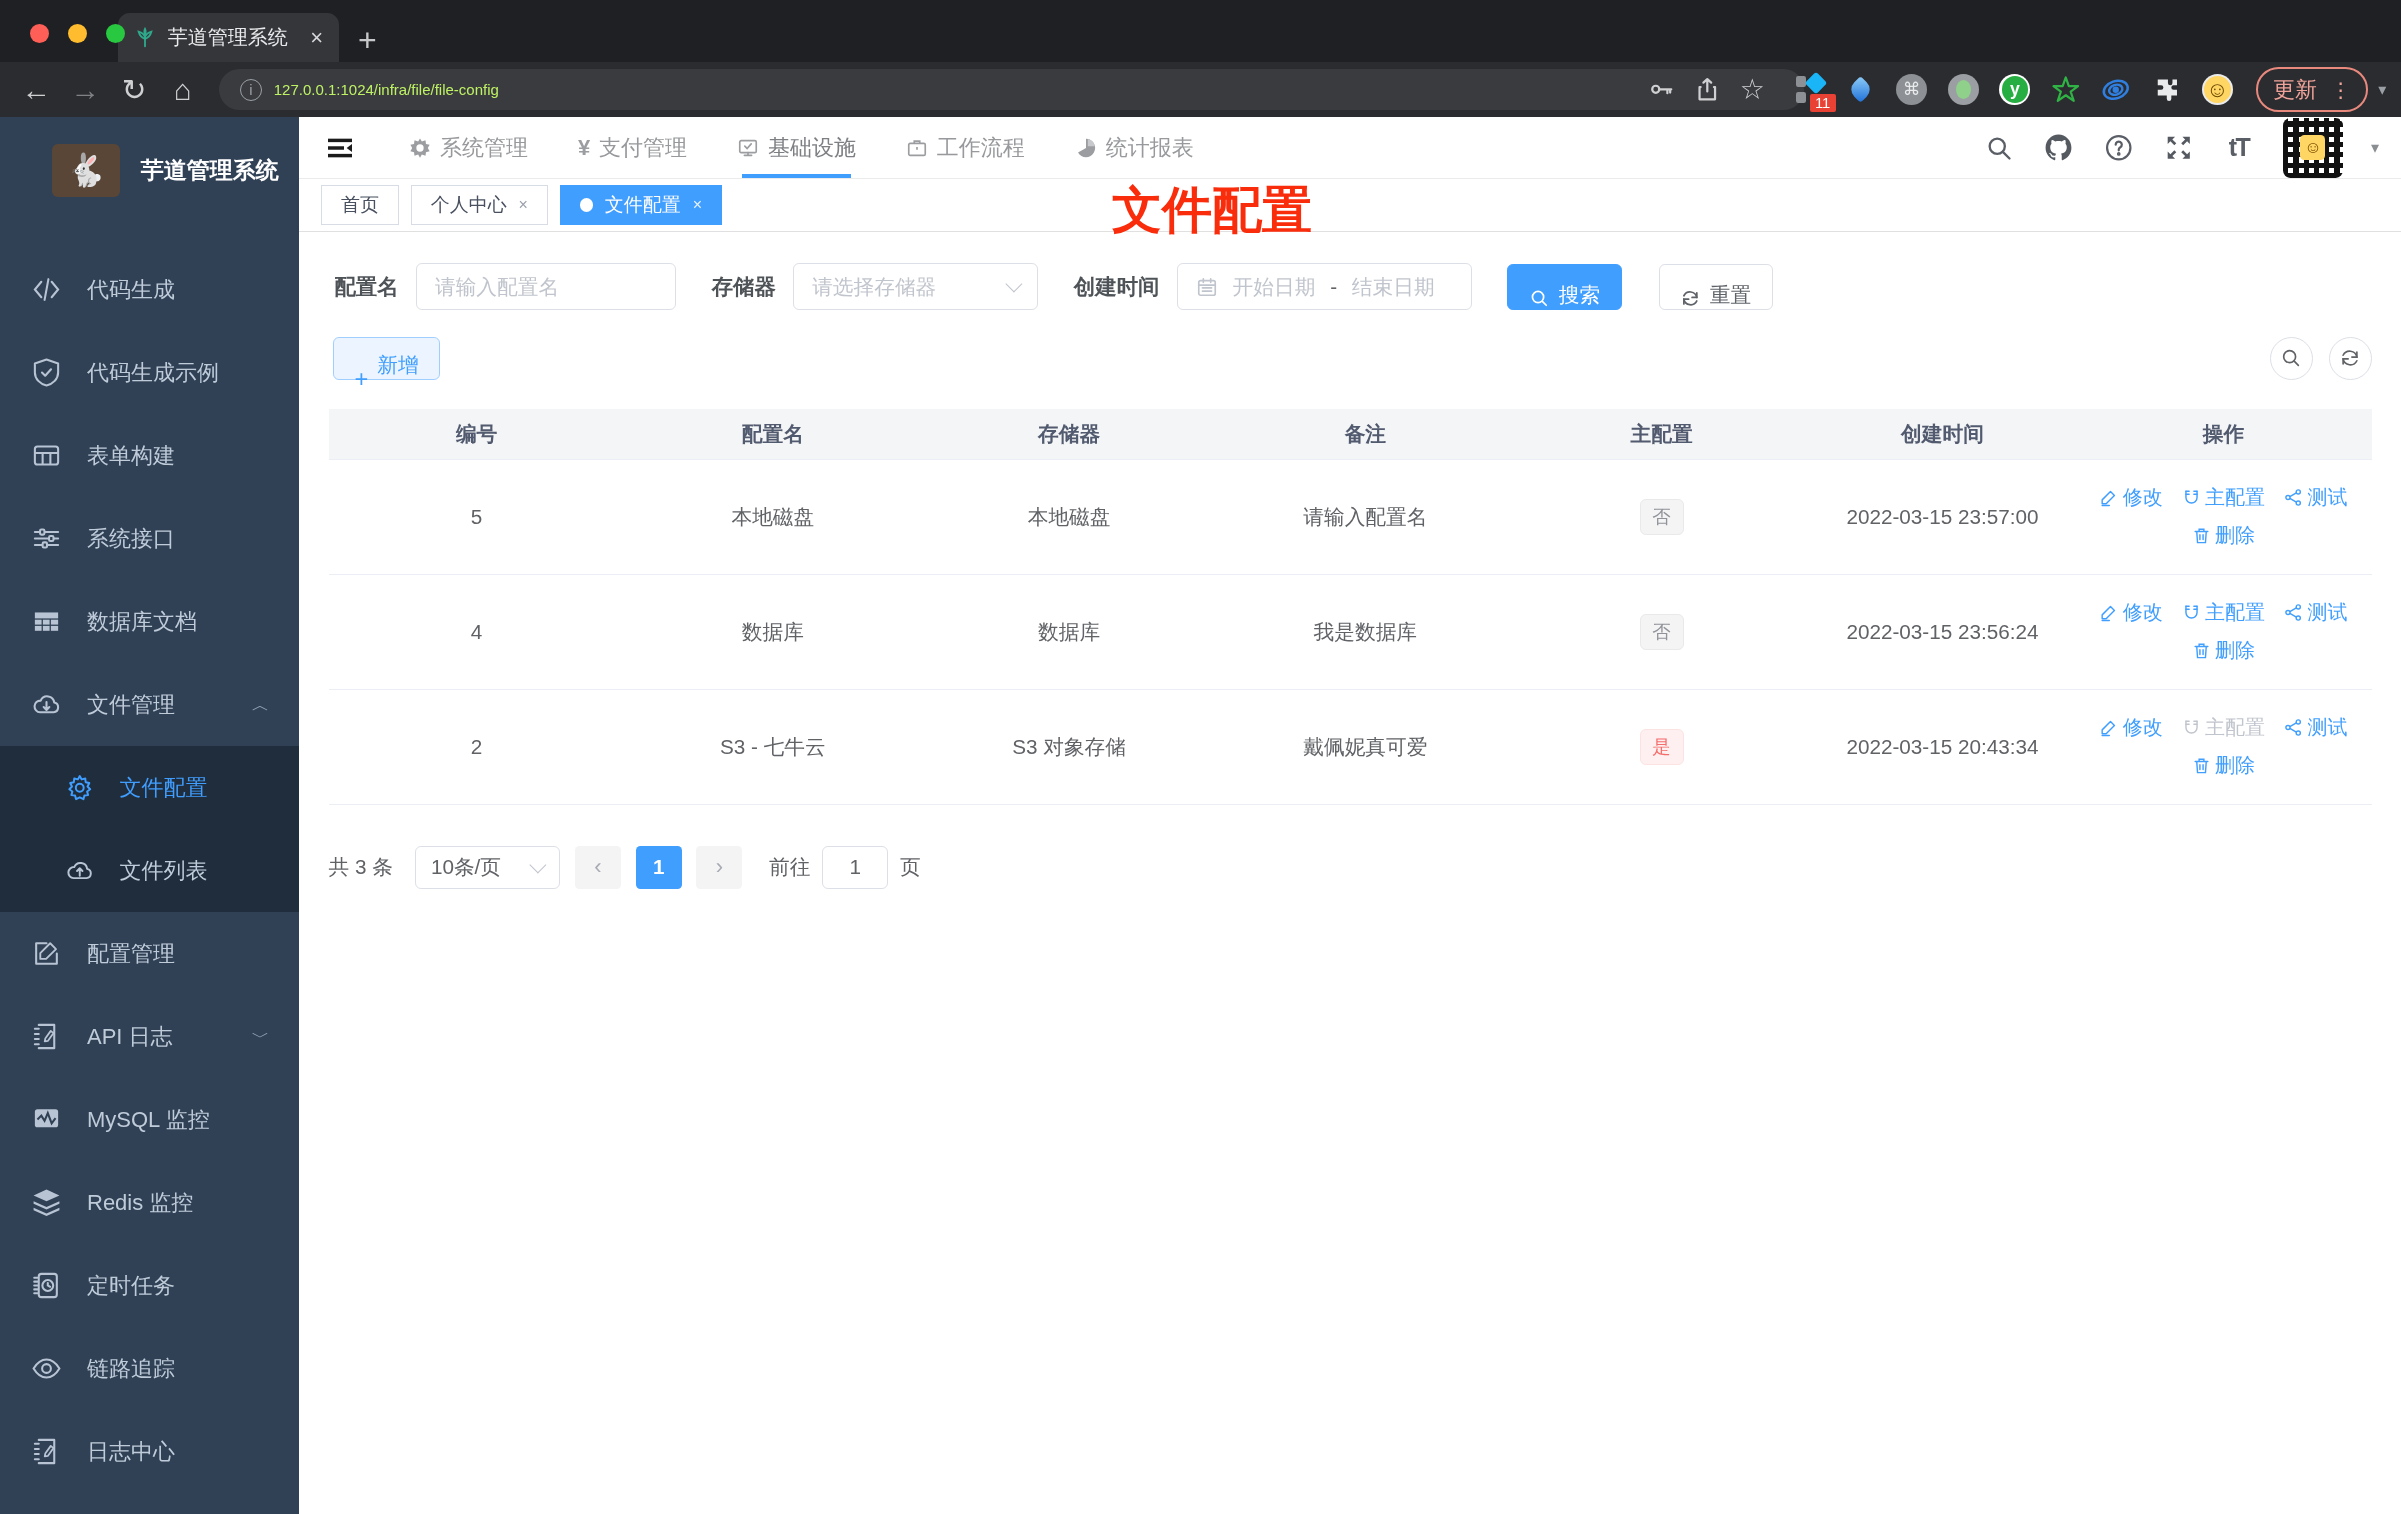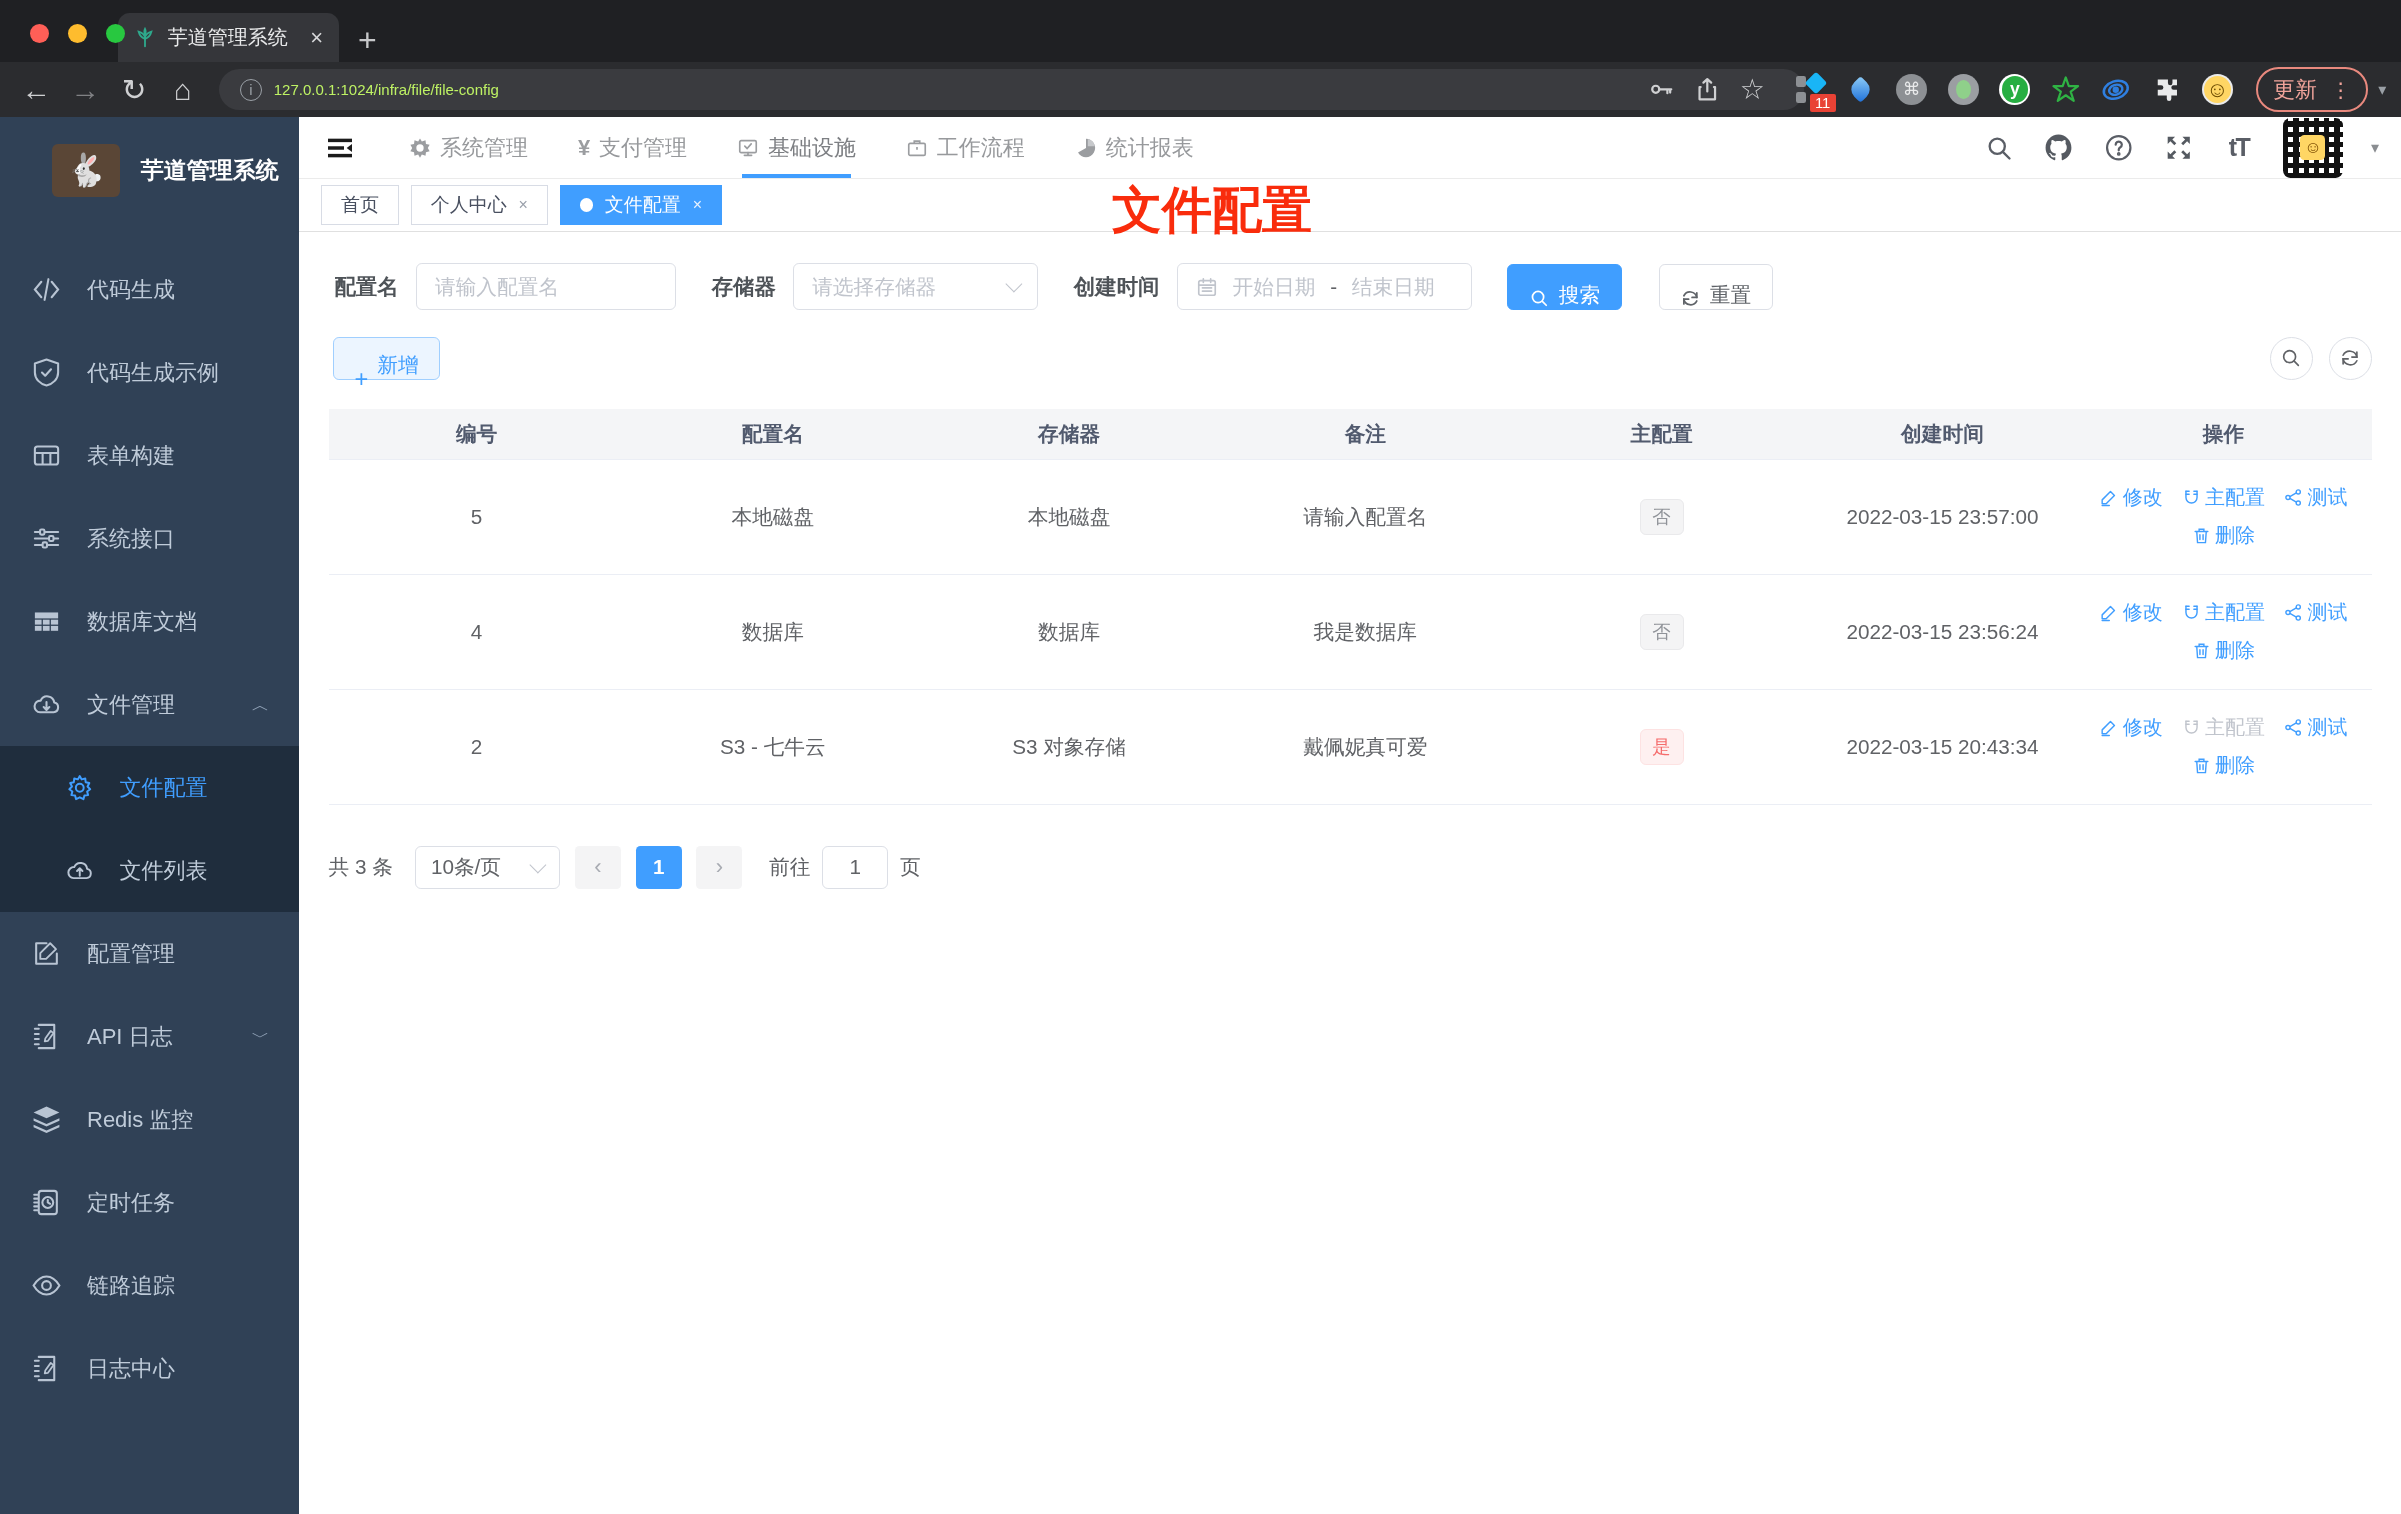--- a/index.html
+++ b/index.html
@@ -306,20 +306,27 @@
         <svg width="31" height="31" viewBox="0 0 24 24" fill="none" stroke="#b8c4d3" stroke-width="1.6" stroke-linecap="round" stroke-linejoin="round">
             <path d="M6 3 H18 V21 H6"></path>
             <path d="M3 6 H6 M3 10 H6 M3 14 H6 M3 18 H6"></path>
             <path d="M11 15 L16 8 L18.5 10 L13.5 17 L10.5 17.5 Z" transform="scale(0.85) translate(2,1)"></path>
           </svg>
         <span class="mi-label">API 日志</span>
         <span class="chev">﹀</span>
       </div>
       <div class="menu-item">
         <svg width="31" height="31" viewBox="0 0 24 24" fill="#b8c4d3">
+            <rect x="3" y="4" width="18" height="14" rx="2"></rect>
+            <path d="M5 12 L8 9 L10.5 13 L13 7 L16 15 L19 11" stroke="#304156" stroke-width="1.6" fill="none"></path>
+          </svg>
+        <span class="mi-label">MySQL 监控</span>
+      </div>
+      <div class="menu-item">
+        <svg width="31" height="31" viewBox="0 0 24 24" fill="#b8c4d3">
             <path d="M12 2 L22 6.5 L12 11 L2 6.5 Z"></path>
             <path d="M2 11 L12 15.5 L22 11 L22 13 L12 17.5 L2 13 Z"></path>
             <path d="M2 16 L12 20.5 L22 16 L22 18 L12 22.5 L2 18 Z"></path>
           </svg>
         <span class="mi-label">Redis 监控</span>
       </div>
       <div class="menu-item">
         <svg width="31" height="31" viewBox="0 0 24 24" fill="none" stroke="#b8c4d3" stroke-width="1.6" stroke-linecap="round">
             <rect x="6" y="3" width="14" height="18" rx="2"></rect>
             <circle cx="13" cy="12" r="4.2"></circle>

